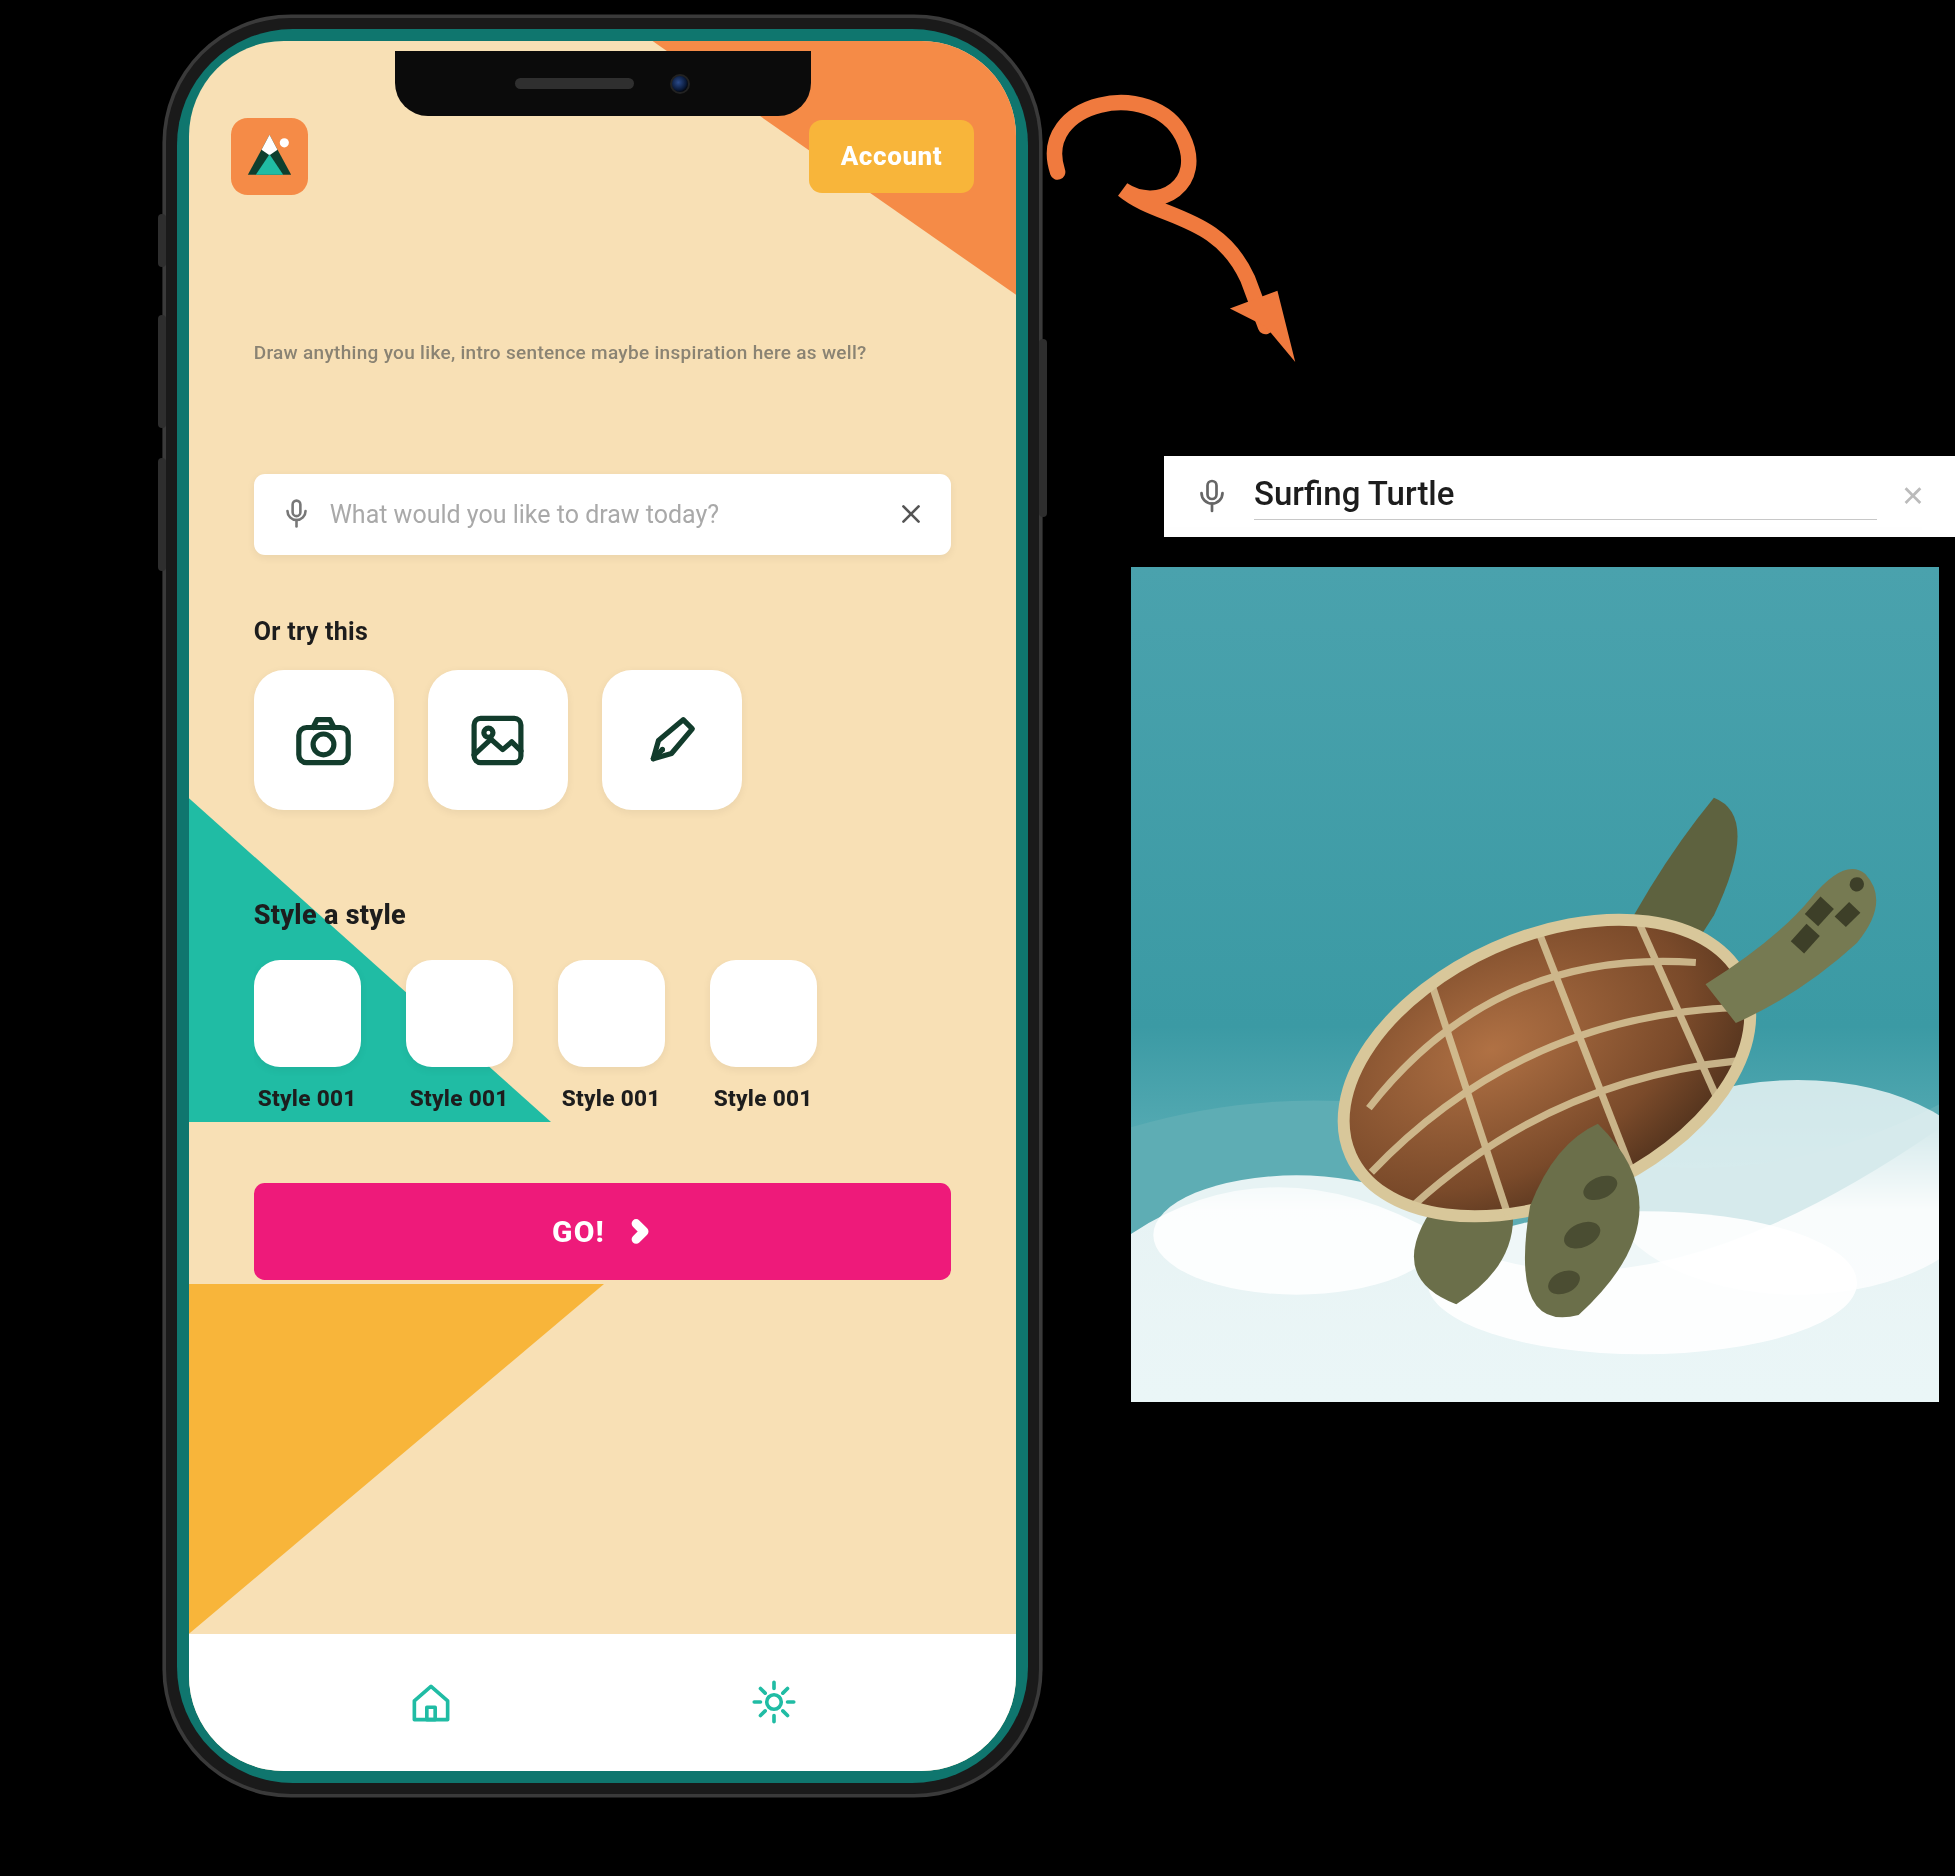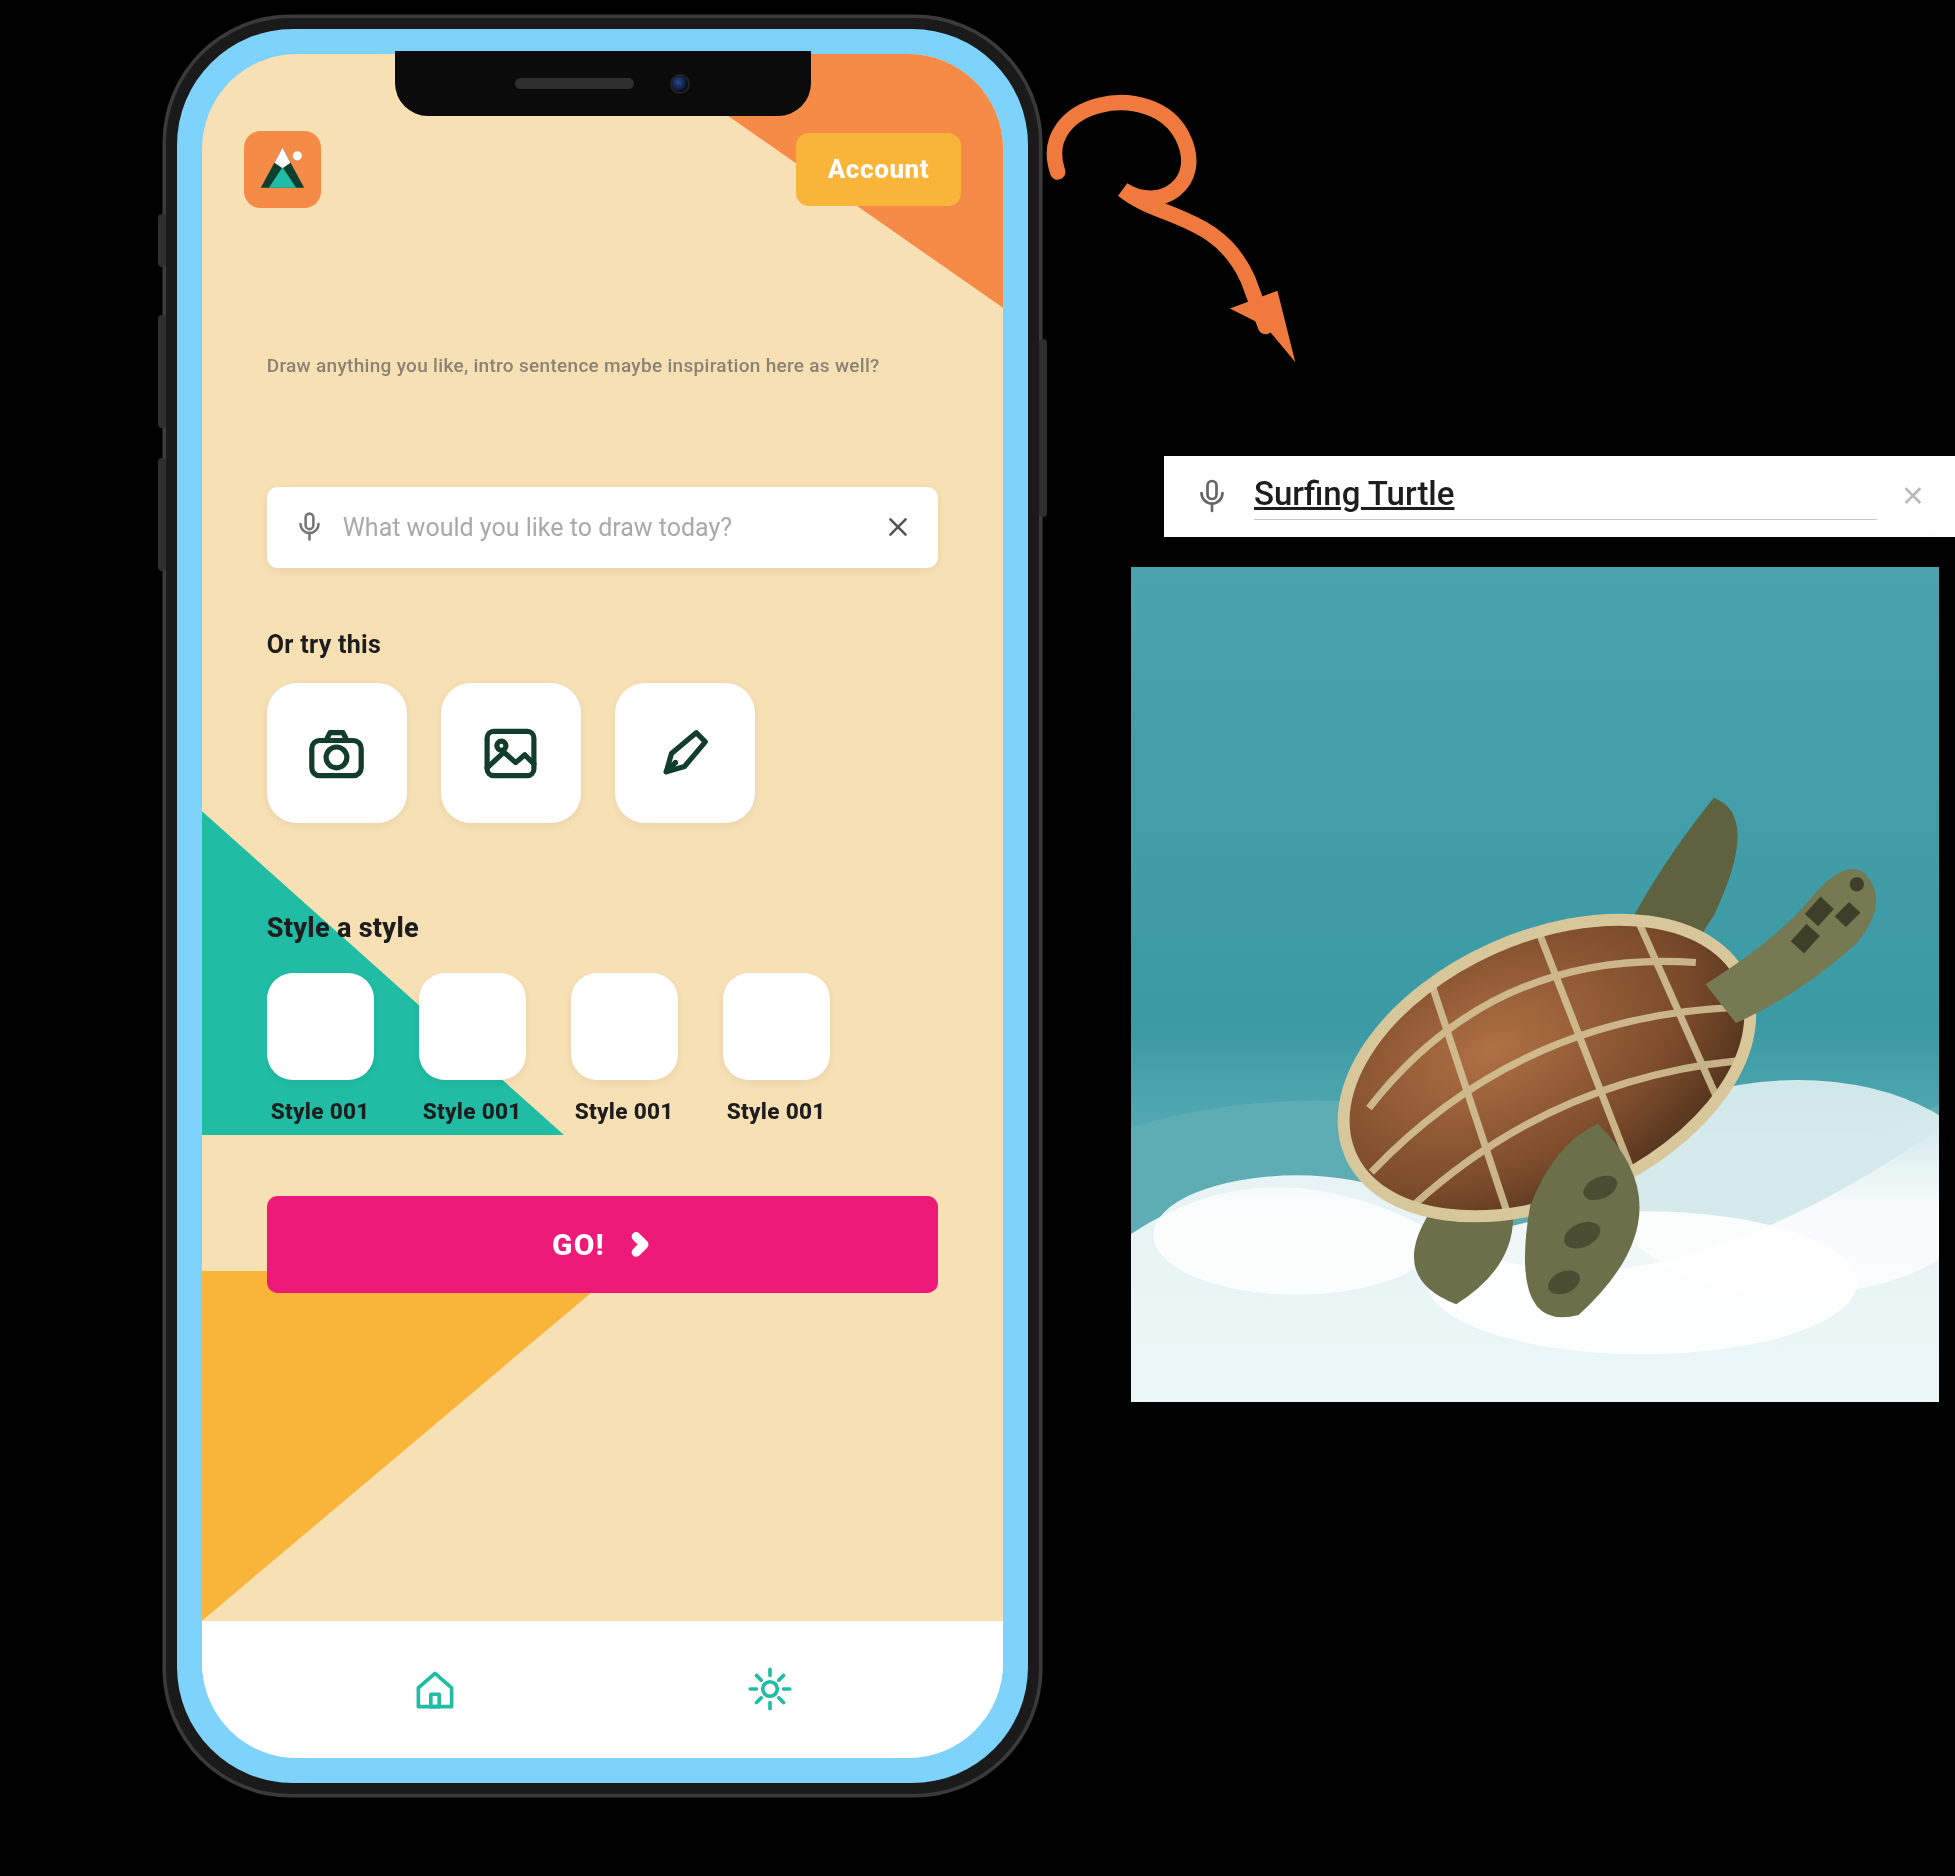--- a/index.html
+++ b/index.html
@@ -21,22 +21,22 @@
     height: 1776px;
     border-radius: 125px;
     background: #1a1a1a;
     box-shadow: 0 0 0 3.6px #3a3a3a, 0 30px 71px rgba(0,0,0,0.6);
     padding: 10.7px;
   }
   .phone-inner {
     width: 100%;
     height: 100%;
     border-radius: 116px;
-    background: #7dd3fc;
-    padding: 25px;
+    background: #0f766e;
+    padding: 12px;
     position: relative;
   }
   .side-btn {
     position: absolute;
     background: #2e2e2e;
     border-radius: 4.8px;
   }
   .side-btn.l1 { left: -8.3px; top: 196px;  width: 8.3px; height: 53px; }
   .side-btn.l2 { left: -8.3px; top: 297px;  width: 8.3px; height: 113px; }
   .side-btn.l3 { left: -8.3px; top: 440px;  width: 8.3px; height: 113px; }
@@ -286,21 +286,20 @@
     gap: 24px;
   }
   .ext-search .mic { color:#666; }
   .ext-search .txt {
     flex:1;
     font-size:33px;
     color:#1d1d1d;
     border-bottom:1.2px solid #c8c8c8;
     padding-bottom:6px;
     font-weight:500;
-    text-decoration:underline;
   }
   .ext-search .close { color:#bbb; font-size:28.5px; }
 
   .result-img {
     position:absolute;
     left: 1131px;
     top: 567px;
     width: 808px;
     height: 835px;
     overflow:hidden;

